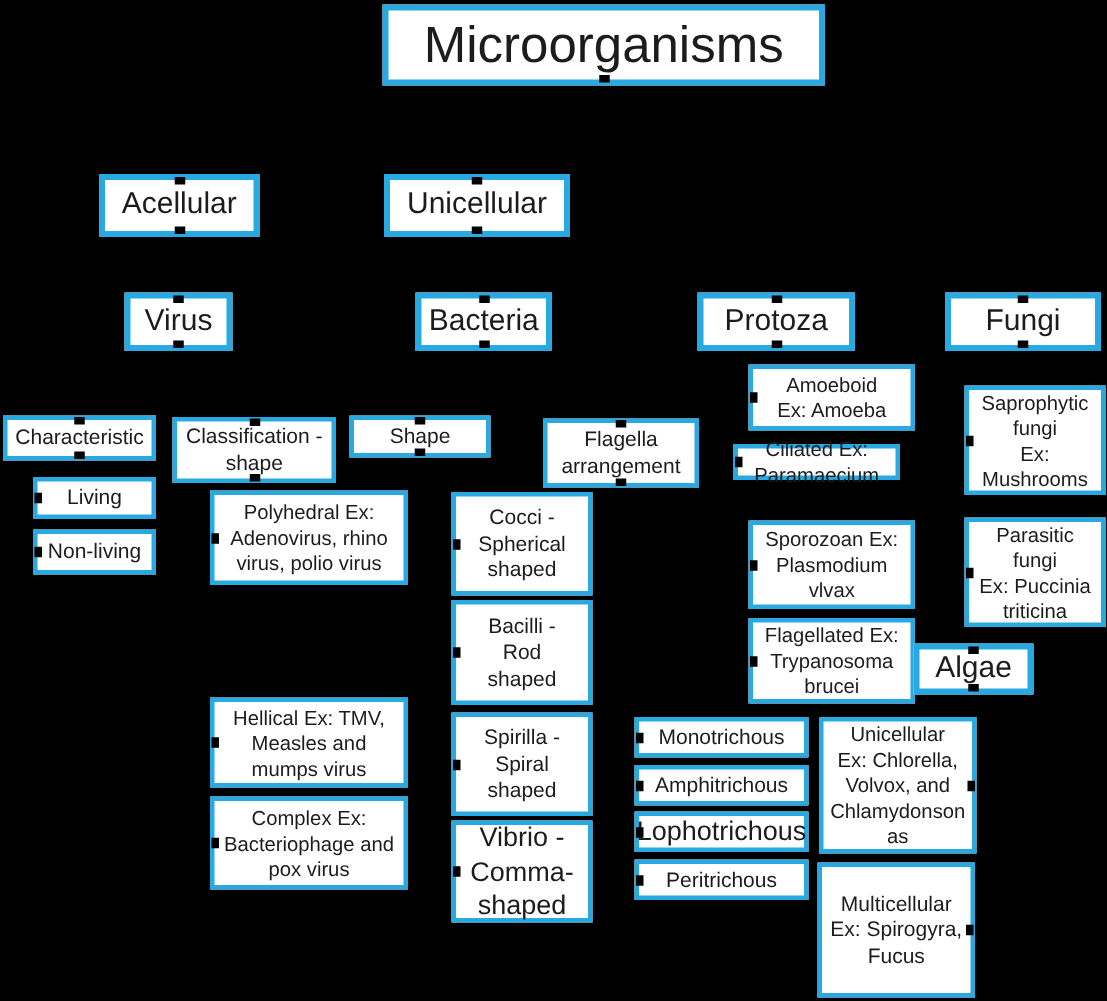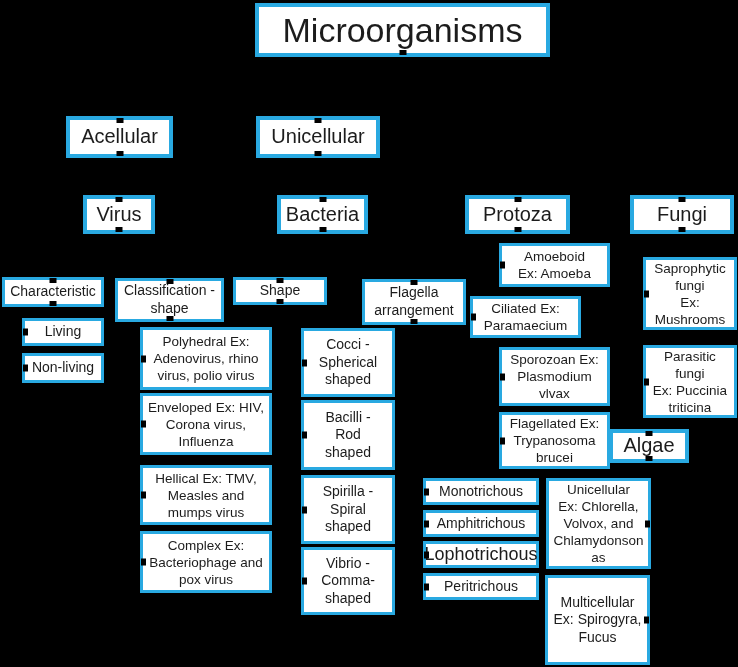--- a/index.html
+++ b/index.html
@@ -59,54 +59,51 @@
 
   <div class="box n-top n-bottom" style="left:2px;top:277px;width:102px;height:30px;font-size:14px;">Characteristic</div>
   <div class="box n-left" style="left:22px;top:318px;width:82px;height:28px;font-size:14px;">Living</div>
   <div class="box n-left" style="left:22px;top:353px;width:82px;height:30px;font-size:14px;">Non-living</div>
 
   <div class="box n-top n-bottom" style="left:115px;top:278px;width:109px;height:44px;font-size:14px;">Classification -
 shape</div>
   <div class="box n-left" style="left:140px;top:327px;width:132px;height:63px;font-size:13.5px;">Polyhedral Ex:
 Adenovirus, rhino
 virus, polio virus</div>
-  <div class="box n-left" style="left:140px;top:393px;width:132px;height:62px;font-size:13.5px;">Enveloped Ex: HIV,
-Corona virus,
-Influenza</div>
   <div class="box n-left" style="left:140px;top:465px;width:132px;height:60px;font-size:13.5px;">Hellical Ex: TMV,
 Measles and
 mumps virus</div>
   <div class="box n-left" style="left:140px;top:531px;width:132px;height:62px;font-size:13.5px;">Complex Ex:
 Bacteriophage and
 pox virus</div>
 
   <div class="box n-top n-bottom" style="left:233px;top:277px;width:94px;height:28px;font-size:14px;">Shape</div>
   <div class="box n-left" style="left:301px;top:328px;width:94px;height:69px;font-size:14px;">Cocci -
 Spherical
 shaped</div>
   <div class="box n-left" style="left:301px;top:400px;width:94px;height:70px;font-size:14px;">Bacilli -
 Rod
 shaped</div>
   <div class="box n-left" style="left:301px;top:475px;width:94px;height:69px;font-size:14px;">Spirilla -
 Spiral
 shaped</div>
-  <div class="box n-left" style="left:301px;top:547px;width:94px;height:68px;font-size:14px;">Vibrio -
+  <div class="box n-left" style="left:301px;top:547px;width:94px;height:68px;font-size:18px;">Vibrio -
 Comma-
 shaped</div>
 
   <div class="box n-top n-bottom" style="left:362px;top:279px;width:104px;height:46px;font-size:14px;">Flagella
 arrangement</div>
   <div class="box n-left" style="left:423px;top:478px;width:116px;height:27px;font-size:14px;">Monotrichous</div>
   <div class="box n-left" style="left:423px;top:510px;width:116px;height:27px;font-size:14px;">Amphitrichous</div>
   <div class="box n-left" style="left:423px;top:541px;width:116px;height:27px;font-size:18px;">Lophotrichous</div>
   <div class="box n-left" style="left:423px;top:573px;width:116px;height:27px;font-size:14px;">Peritrichous</div>
 
   <div class="box n-left" style="left:499px;top:243px;width:111px;height:44px;font-size:13.5px;">Amoeboid
 Ex: Amoeba</div>
-  <div class="box n-left" style="left:470px;top:296px;width:111px;height:42px;font-size:13.5px;">Ciliated Ex:
+  <div class="box n-left" style="left:489px;top:296px;width:111px;height:24px;font-size:13.5px;">Ciliated Ex:
 Paramaecium</div>
   <div class="box n-left" style="left:499px;top:347px;width:111px;height:59px;font-size:13.5px;">Sporozoan Ex:
 Plasmodium
 vlvax</div>
   <div class="box n-left" style="left:499px;top:412px;width:111px;height:57px;font-size:13.5px;">Flagellated Ex:
 Trypanosoma
 brucei</div>
 
   <div class="box n-left" style="left:643px;top:257px;width:94px;height:73px;font-size:13.5px;">Saprophytic
 fungi

